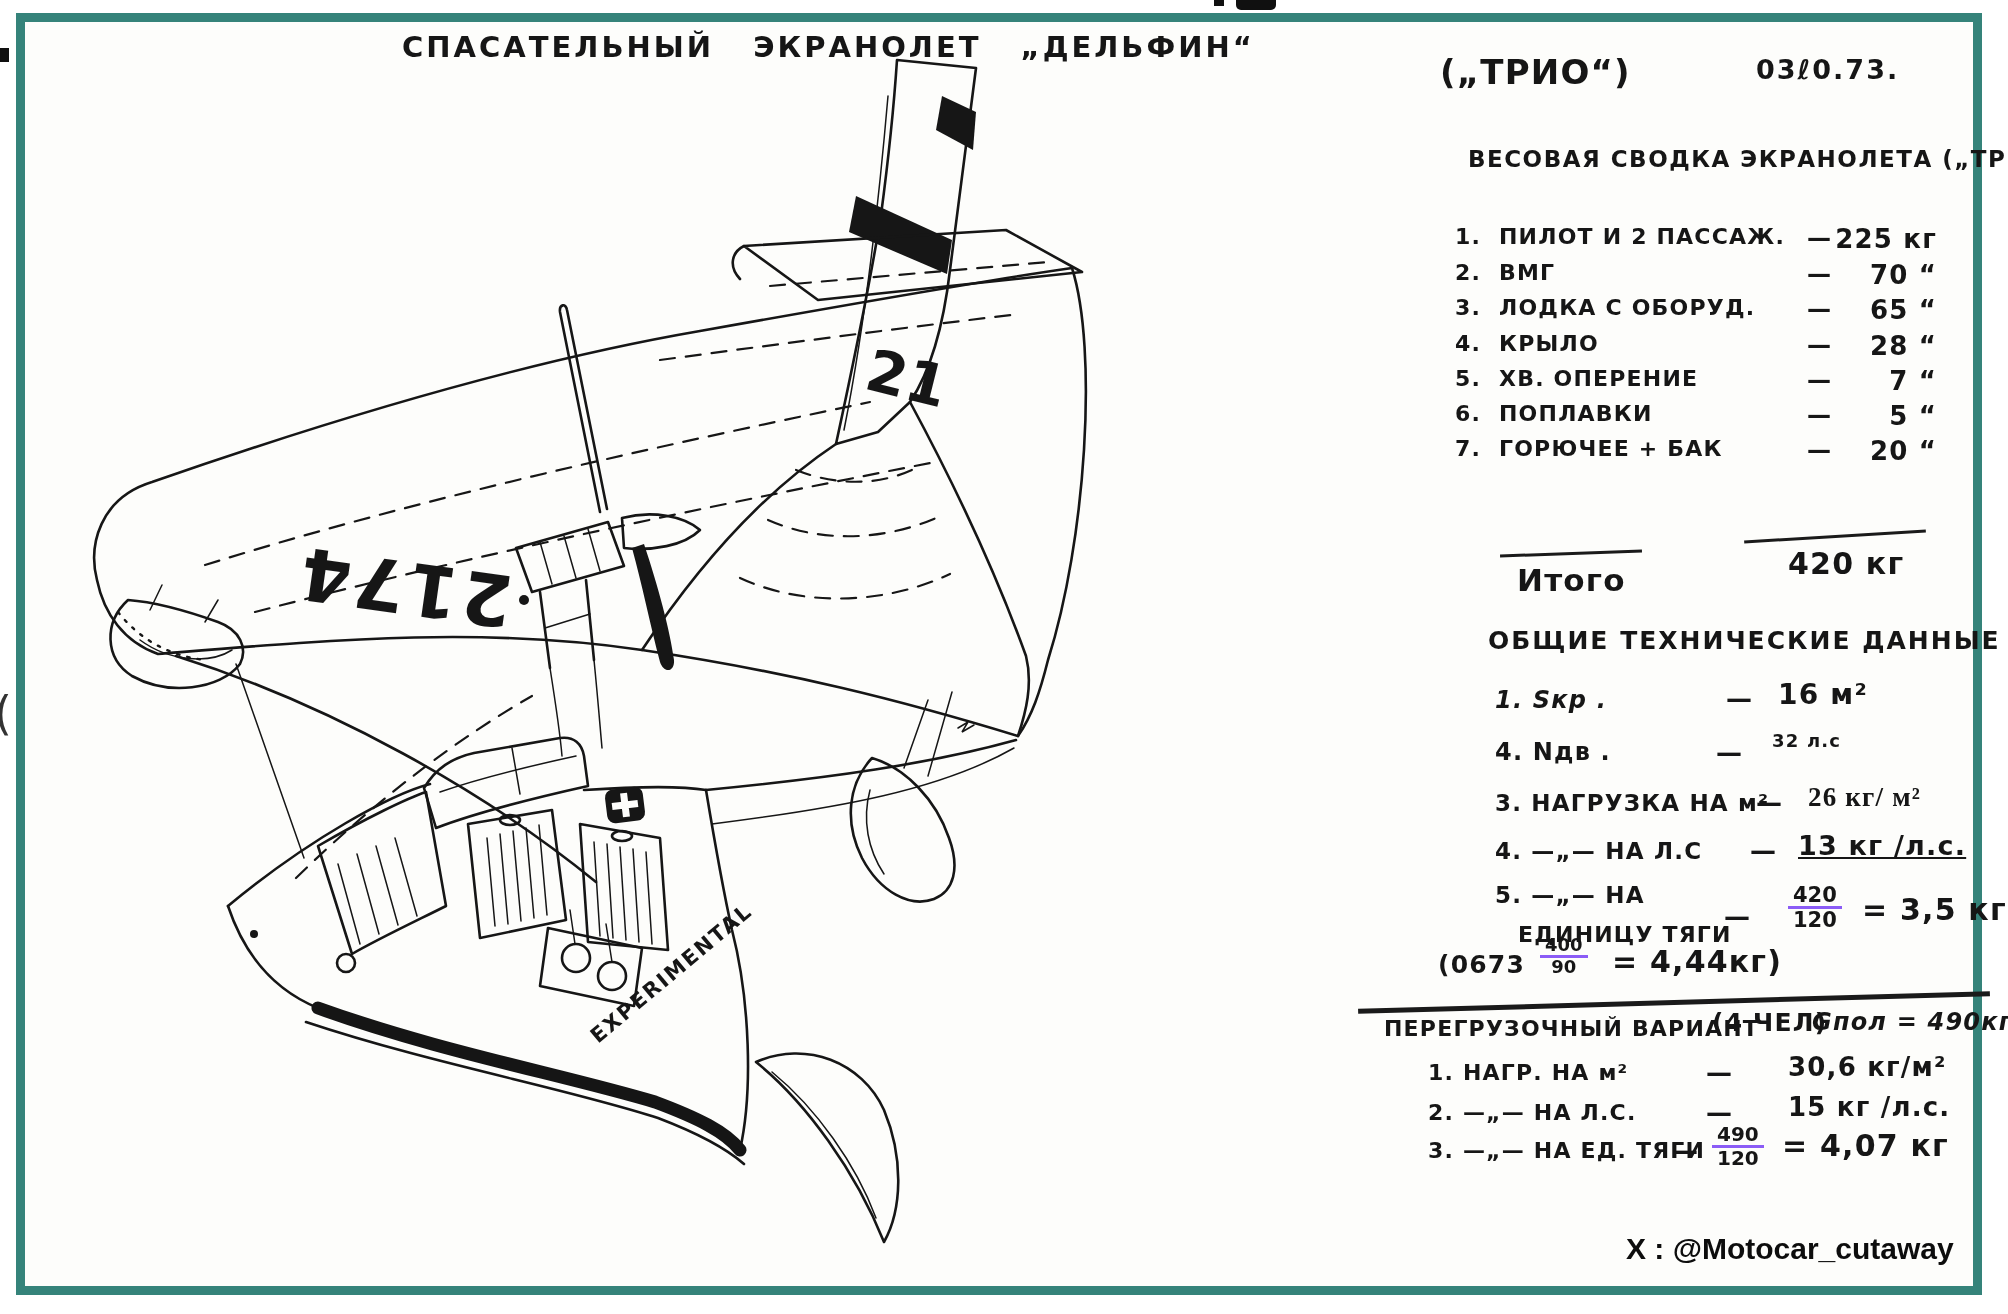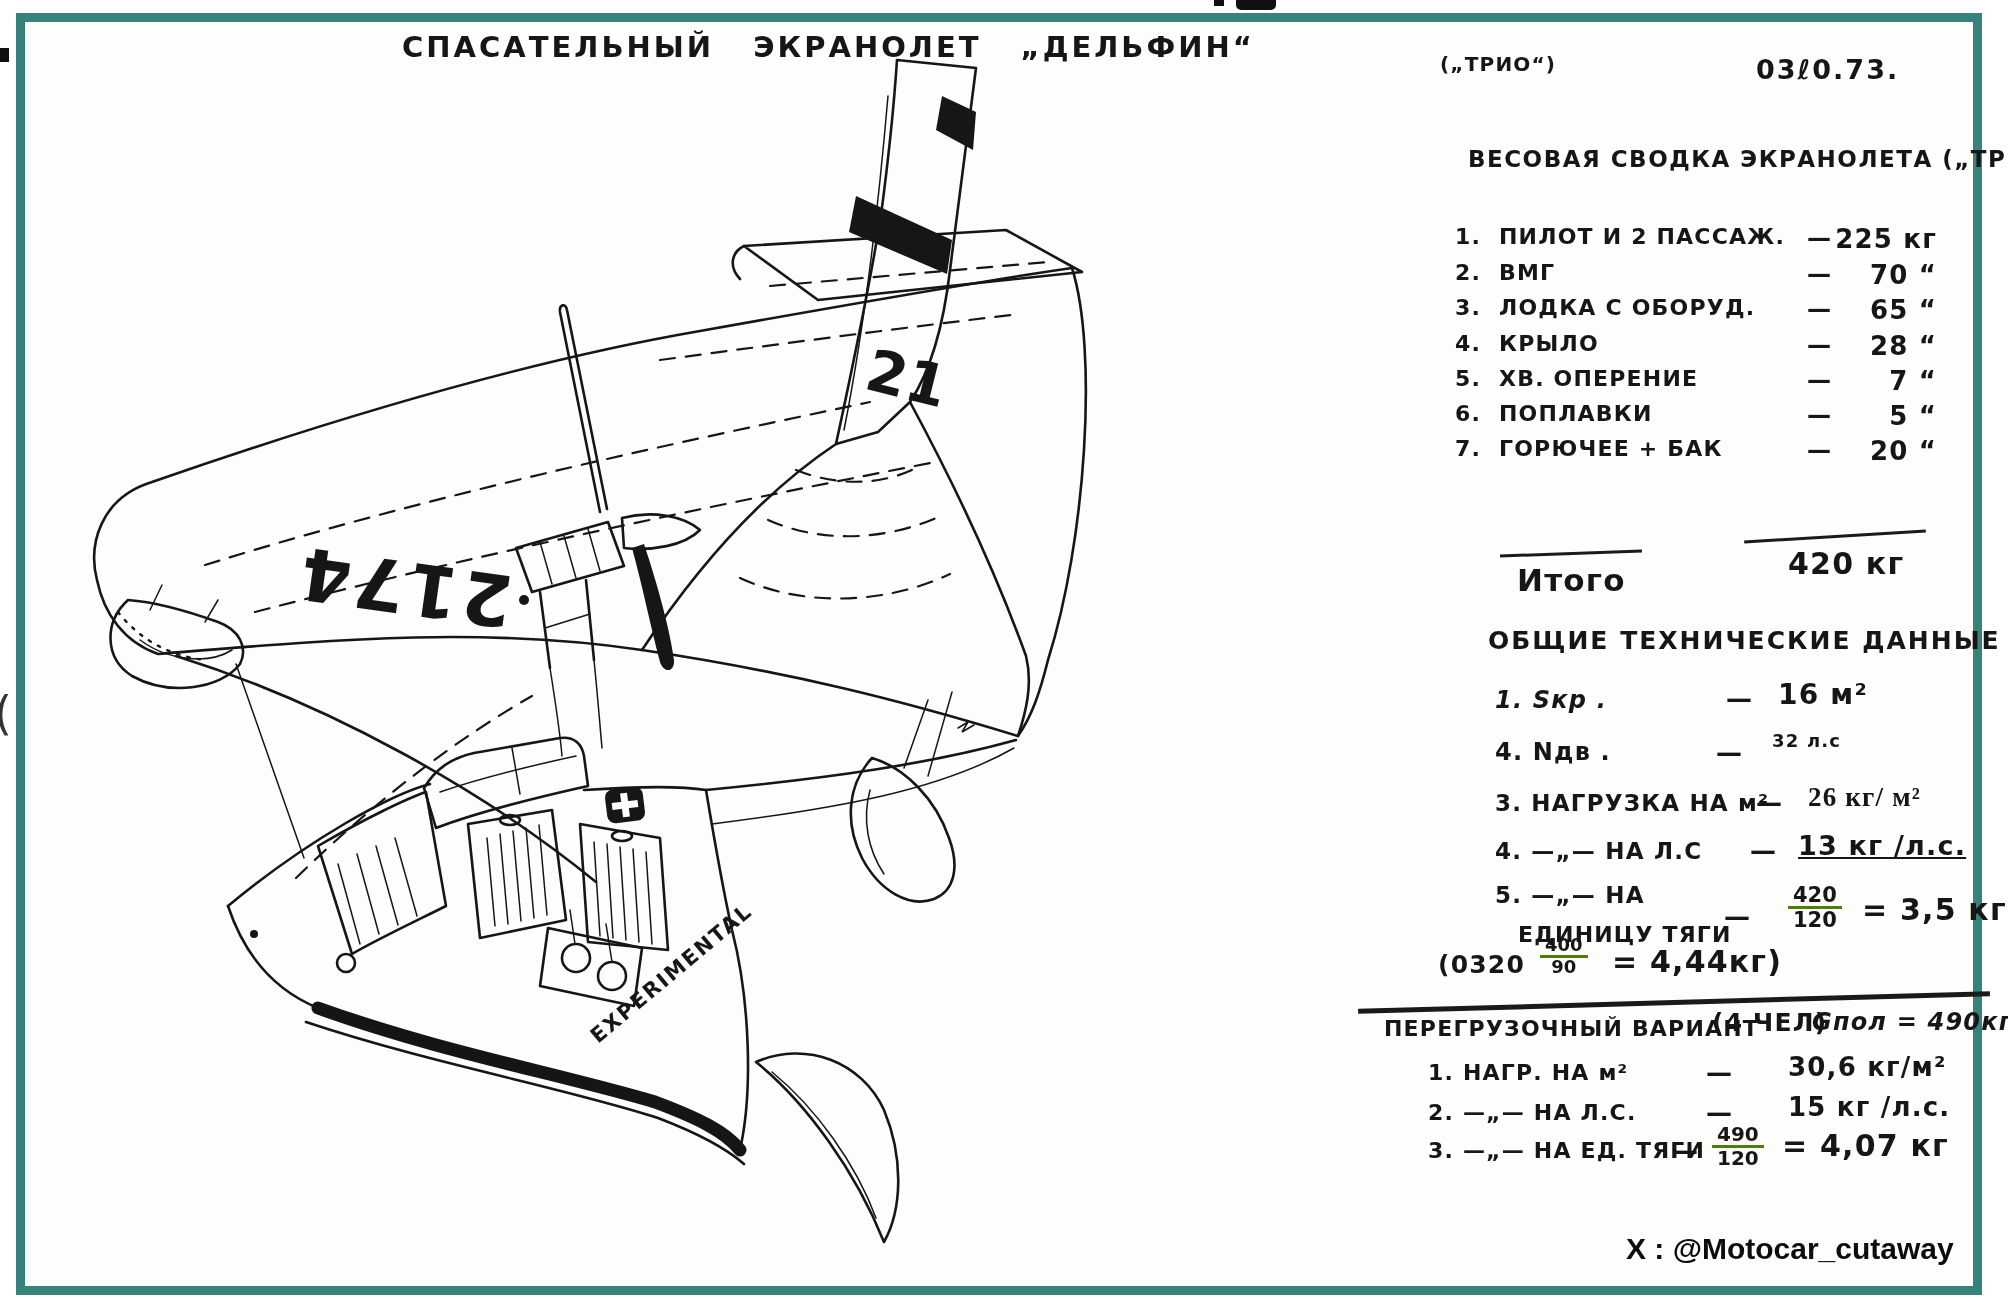--- a/index.html
+++ b/index.html
@@ -6,32 +6,32 @@
   body{
     width:2008px;height:1314px;position:relative;overflow:hidden;
     background:#ffffff;color:#161616;
     font-family:"DejaVu Sans",sans-serif;
   }
   .frame{position:absolute;left:16px;top:13px;width:1966px;height:1282px;
     border:9px solid #35837a;background:#fdfdfb;box-sizing:border-box;}
   .abs{position:absolute;white-space:nowrap;}
   .hand{font-weight:bold;letter-spacing:1.2px;}
   .title{left:402px;top:30px;font-size:29px;font-weight:bold;letter-spacing:3px;word-spacing:26px;}
-  .proj{left:1440px;top:52px;font-size:20px;}
+  .proj{left:1440px;top:52px;font-size:34px;}
   .date{left:1756px;top:54px;font-size:27px;letter-spacing:2px;}
   .wthead{left:1468px;top:146px;font-size:23px;letter-spacing:1.5px;}
   .wrow{position:absolute;left:1455px;width:482px;height:34px;font-size:22px;}
   .wrow .num{position:absolute;left:0;}
   .wrow .lab{position:absolute;left:44px;}
   .wrow .dsh{position:absolute;left:352px;font-size:24px;}
   .wrow .val{position:absolute;left:352px;width:130px;text-align:right;font-size:26px;}
   .oline{position:absolute;border-top:3px solid #1a1a1a;}
   .sep{position:absolute;left:1358px;top:1000px;width:632px;border-top:5px solid #1a1a1a;transform:rotate(-1.6deg);}
   .frac{display:inline-block;text-align:center;vertical-align:middle;font-size:21px;font-weight:bold;line-height:1.05;}
-  .frac .fn{display:block;border-bottom:3px solid #4d7c0f;padding:0 5px;}
+  .frac .fn{display:block;border-bottom:3px solid #8b5cf6;padding:0 5px;}
   .frac .fd{display:block;}
   .wm{left:1626px;top:1232px;font-family:"Liberation Sans",sans-serif;font-weight:bold;font-size:30px;color:#0d0d0d;}
   .blob{position:absolute;background:#101010;}
   svg text{fill:#161616;font-family:"DejaVu Sans",sans-serif;}
   .ln{fill:none;stroke:#161616;stroke-width:2.6;stroke-linecap:round;stroke-linejoin:round;}
   .thin{fill:none;stroke:#161616;stroke-width:1.5;stroke-linecap:round;}
   .dash{fill:none;stroke:#161616;stroke-width:2.2;stroke-dasharray:15 11;stroke-linecap:round;}
   .dot{fill:none;stroke:#161616;stroke-width:2.4;stroke-dasharray:2.5 8;stroke-linecap:round;}
   .fillink{fill:#161616;stroke:none;}
   .thick{fill:none;stroke:#151515;stroke-width:13;stroke-linecap:round;}
@@ -120,21 +120,21 @@
 <div class="abs hand" style="left:1798px;top:830px;font-size:27px;text-decoration:underline;">13 кг /л.с.</div>
 
 <div class="abs hand" style="left:1495px;top:882px;font-size:23px;">5.     —„— НА</div>
 <div class="abs hand" style="left:1518px;top:922px;font-size:22px;">ЕДИНИЦУ ТЯГИ</div>
 <div class="abs hand" style="left:1724px;top:902px;font-size:26px;">—</div>
 <div class="abs" style="left:1788px;top:884px;">
   <span class="frac"><span class="fn">420</span><span class="fd">120</span></span>
 </div>
 <div class="abs hand" style="left:1862px;top:892px;font-size:30px;">= 3,5 кг</div>
 
-<div class="abs hand" style="left:1438px;top:950px;font-size:25px;">(0320</div>
+<div class="abs hand" style="left:1438px;top:950px;font-size:25px;">(0673</div>
 <div class="abs" style="left:1540px;top:936px;">
   <span class="frac" style="font-size:18px;text-align:center;"><span class="fn">400</span><span class="fd">90</span></span>
 </div>
 <div class="abs hand" style="left:1612px;top:944px;font-size:30px;">= 4,44кг)</div>
 
 <div class="sep"></div>
 
 <div class="abs hand" style="left:1384px;top:1016px;font-size:22px;">ПЕРЕГРУЗОЧНЫЙ ВАРИАНТ</div>
 <div class="abs hand" style="left:1712px;top:1008px;font-size:25px;">(4 ЧЕЛ)</div>
 <div class="abs hand" style="left:1812px;top:1008px;font-size:24px;font-style:italic;">Gпол = 490кг.</div>

